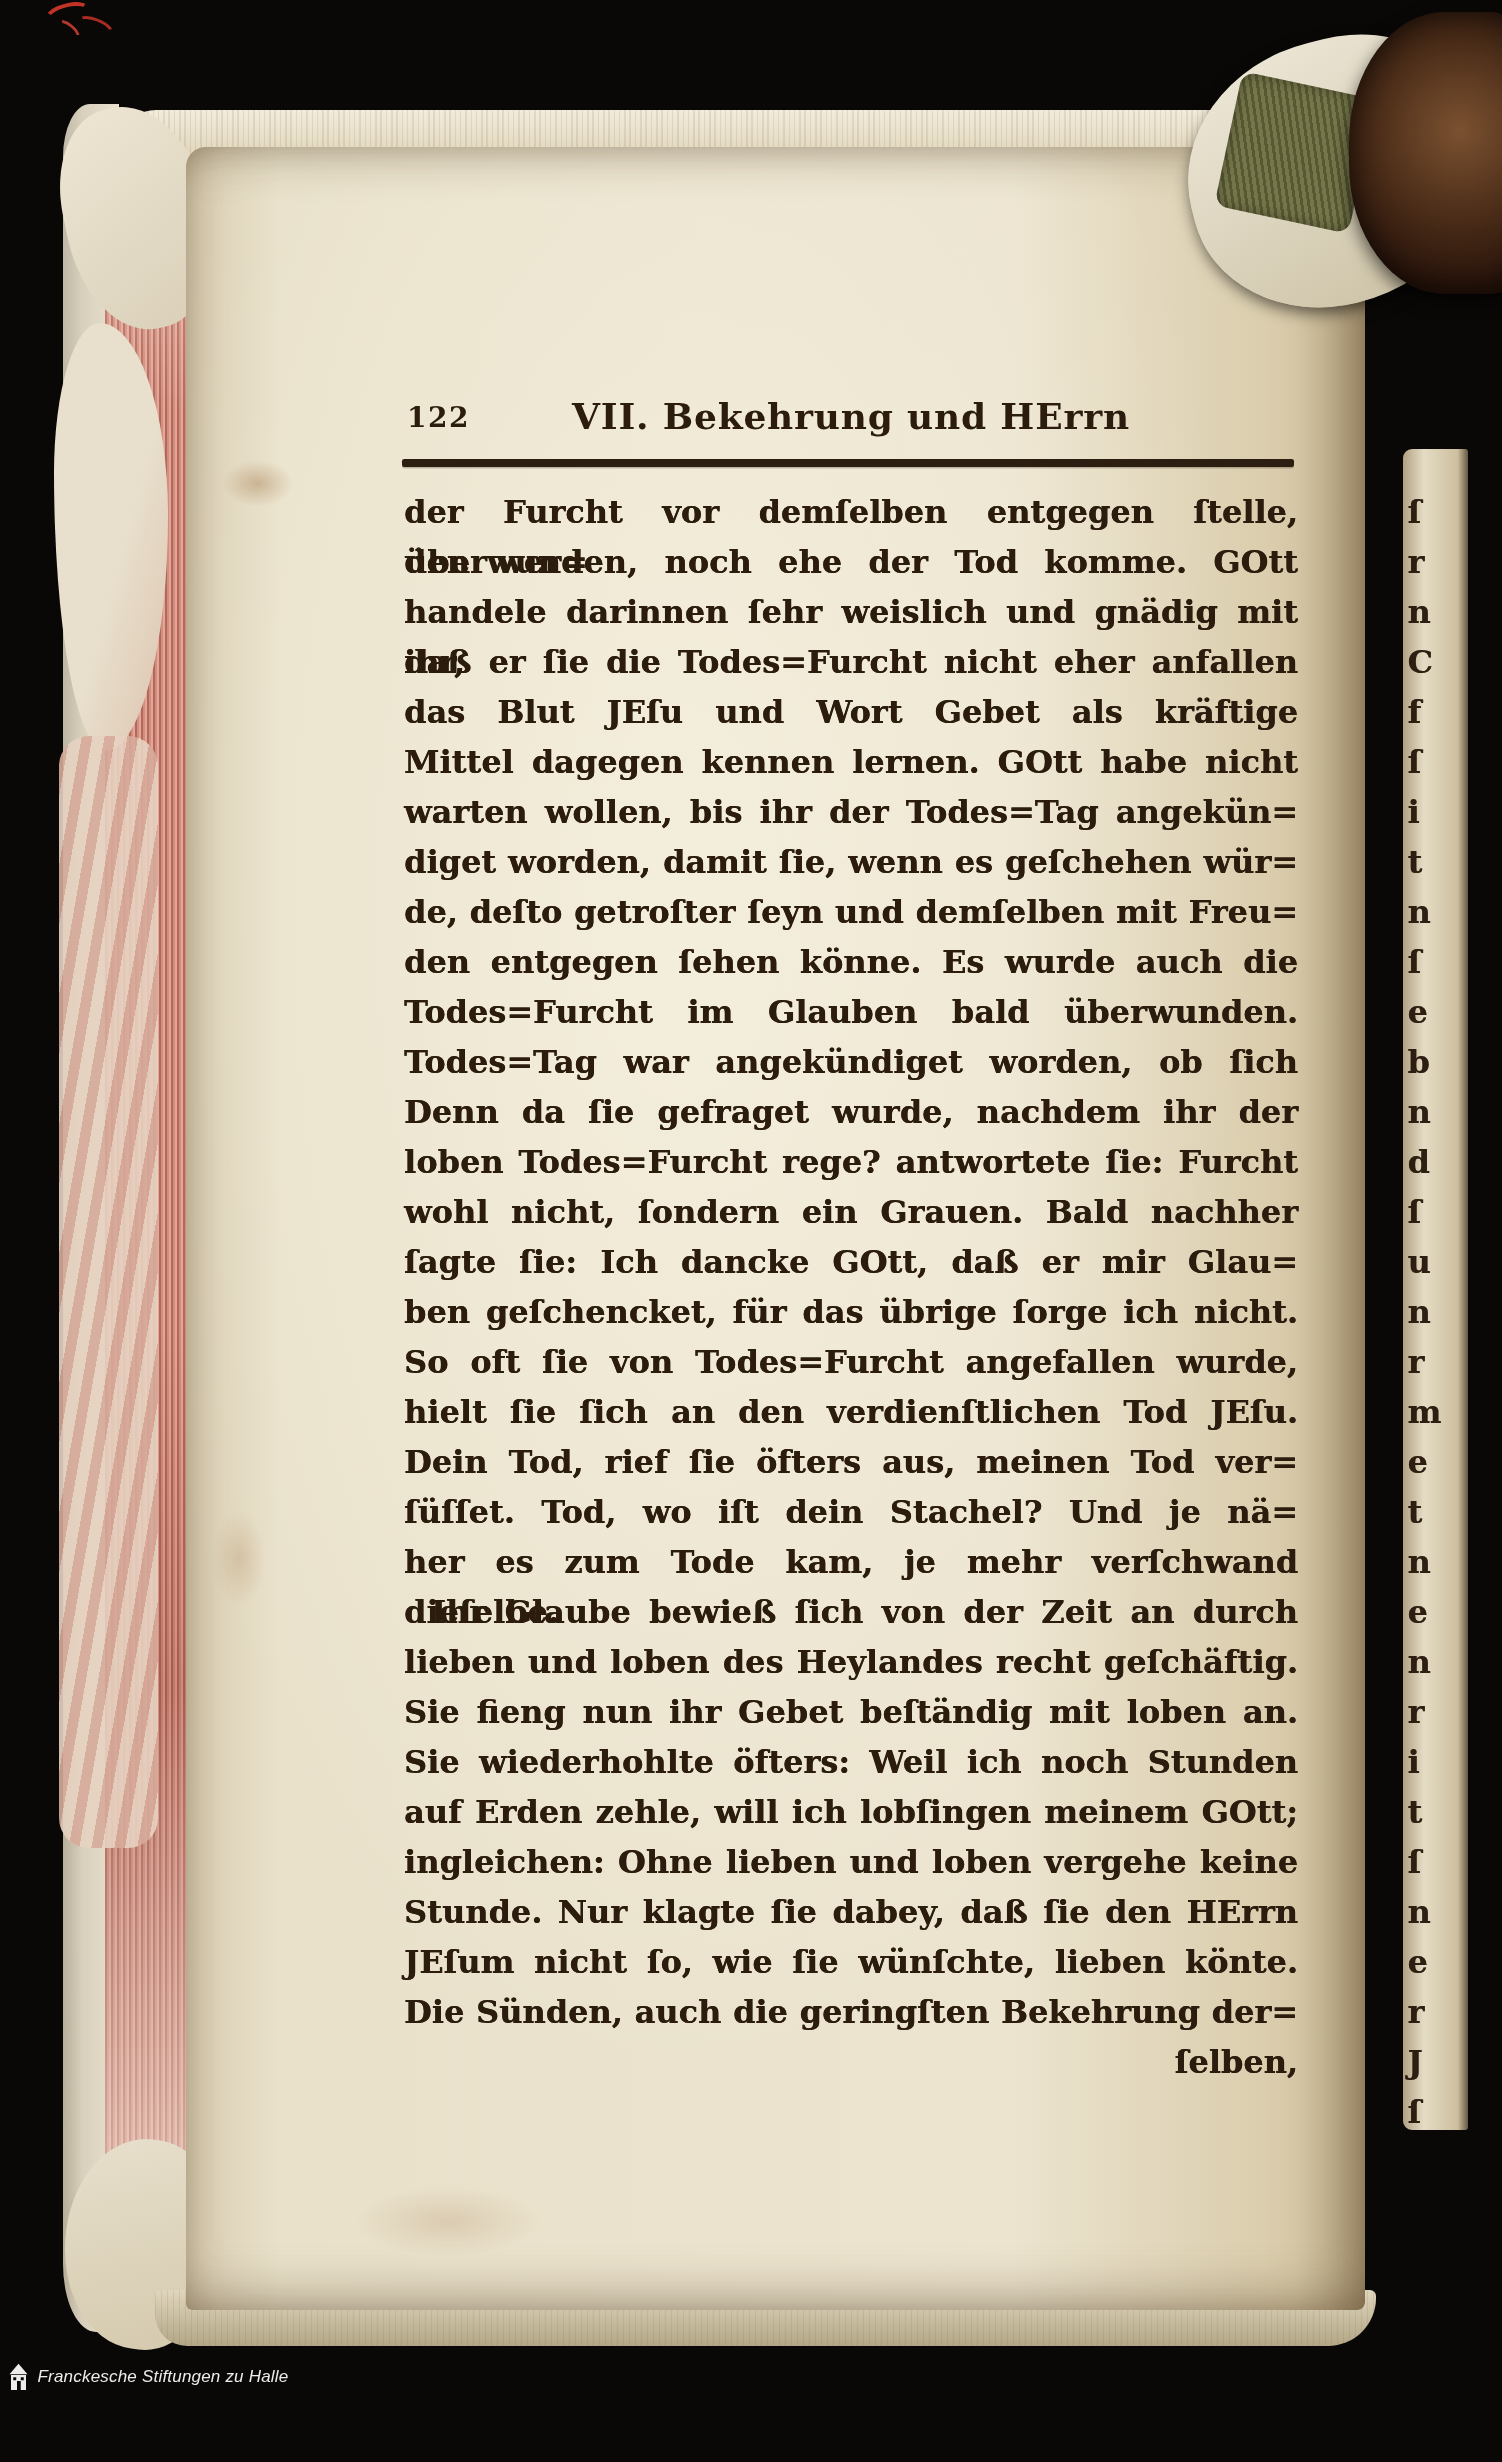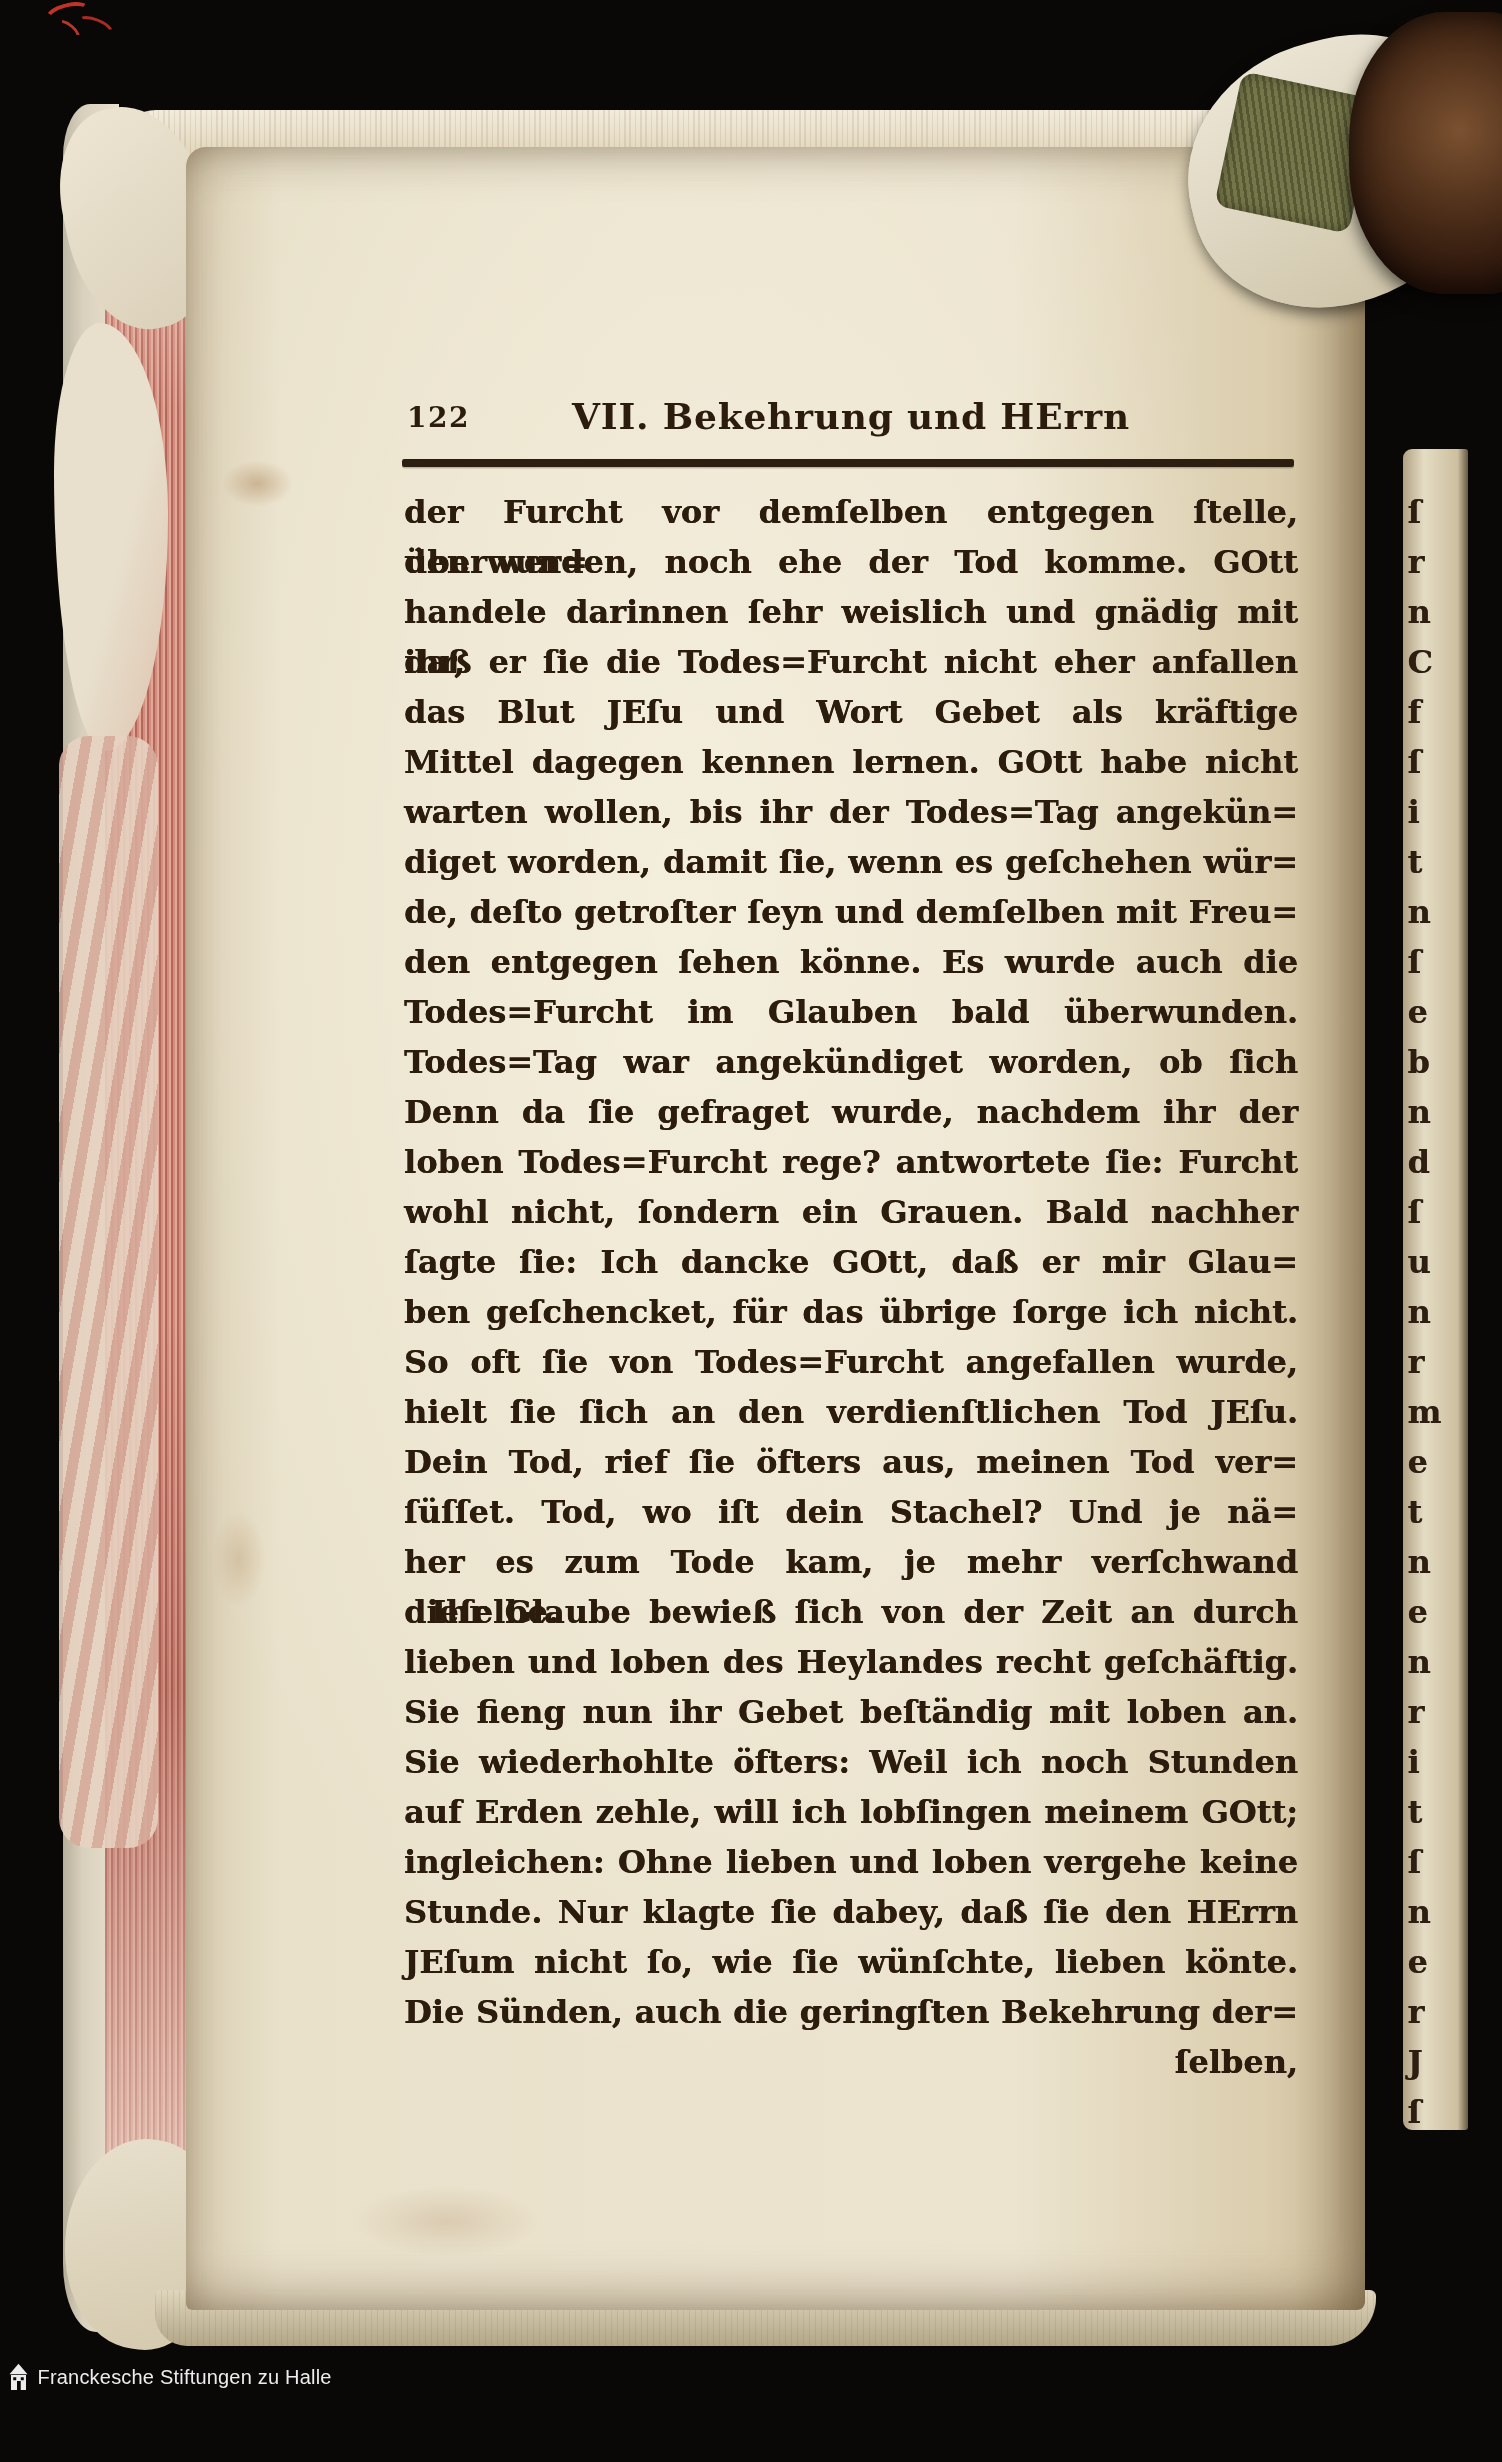--- a/index.html
+++ b/index.html
@@ -88,21 +88,21 @@
     box-shadow:inset 0 0 13.5px rgba(0,0,0,.35);}
   .clasp{position:absolute;left:1349px;top:12px;width:201px;height:282px;z-index:8;
     background:radial-gradient(circle at 55% 42%,#7b5130 0%,#4a2c18 45%,#27130a 80%);
     border-radius:48% 30% 30% 48% / 46% 40% 40% 46%;
     box-shadow:inset 0 0 33px rgba(0,0,0,.7),0 7.5px 16.5px rgba(0,0,0,.6);}
 
   
   .watermark{position:absolute;left:7.5px;top:2363px;z-index:10;display:flex;align-items:center;gap:9px;
     color:#ececec;font-family:"Liberation Sans",sans-serif;}
   .wm-icon{display:inline-block;line-height:0;}
-  .wm-text{font-size:20px;letter-spacing:0.2px;}
+  .wm-text{font-size:17px;letter-spacing:0.2px;font-style:italic;}
 </style>
 </head>
 <body>
 
 <div class="stage">
 
   <div class="red-mark mark1"></div>
   <div class="red-mark mark2"></div>
   <div class="red-mark mark3"></div>
 

